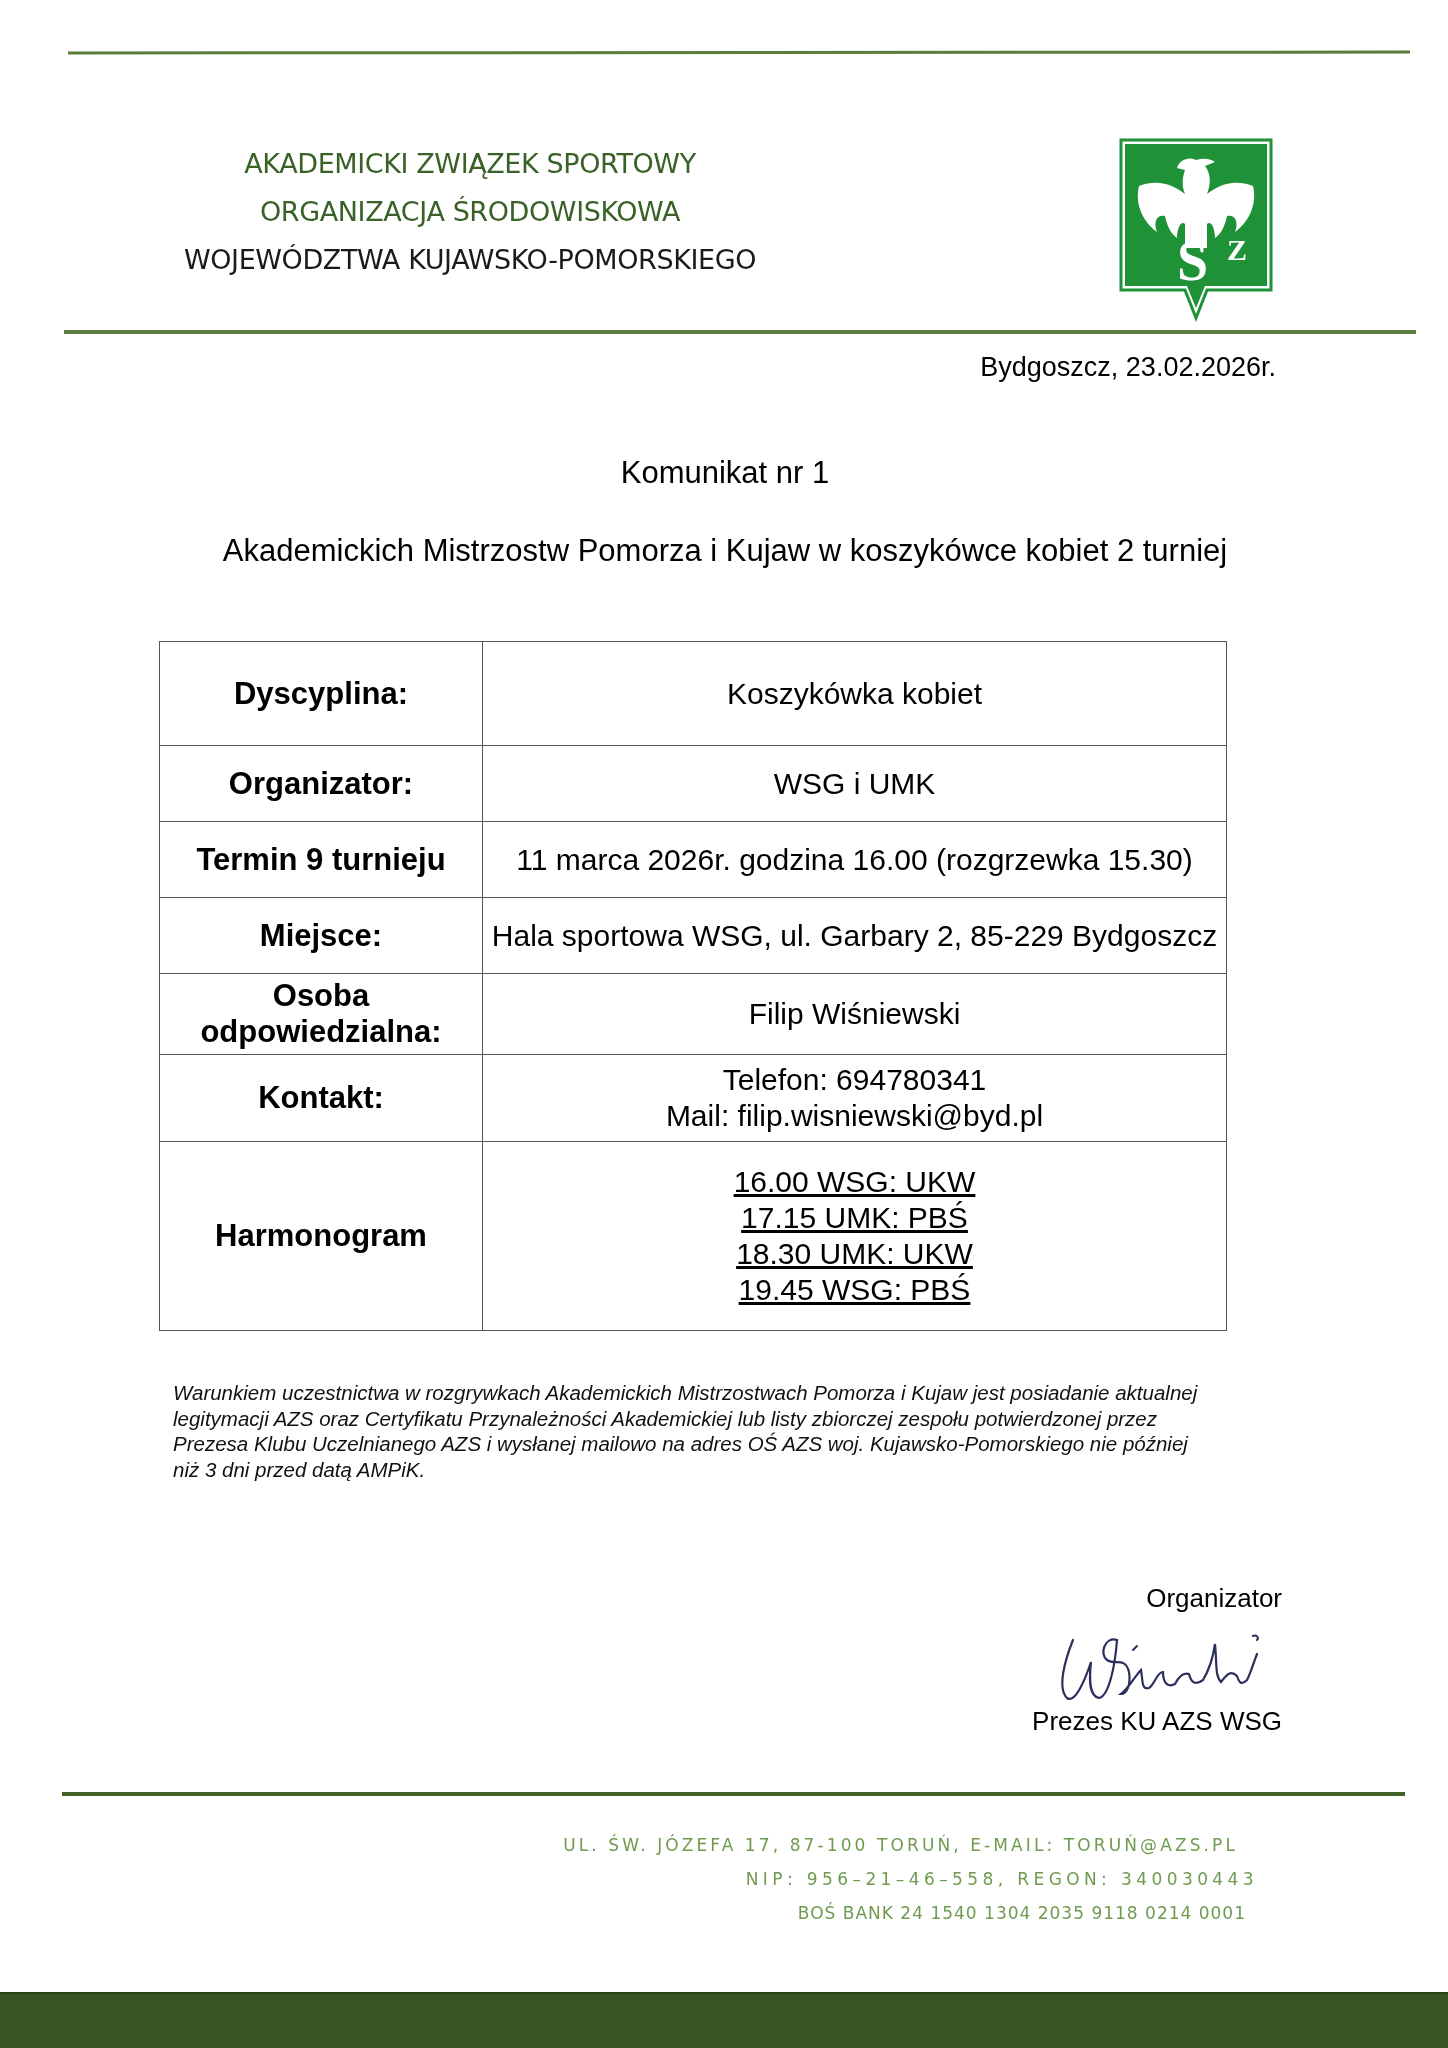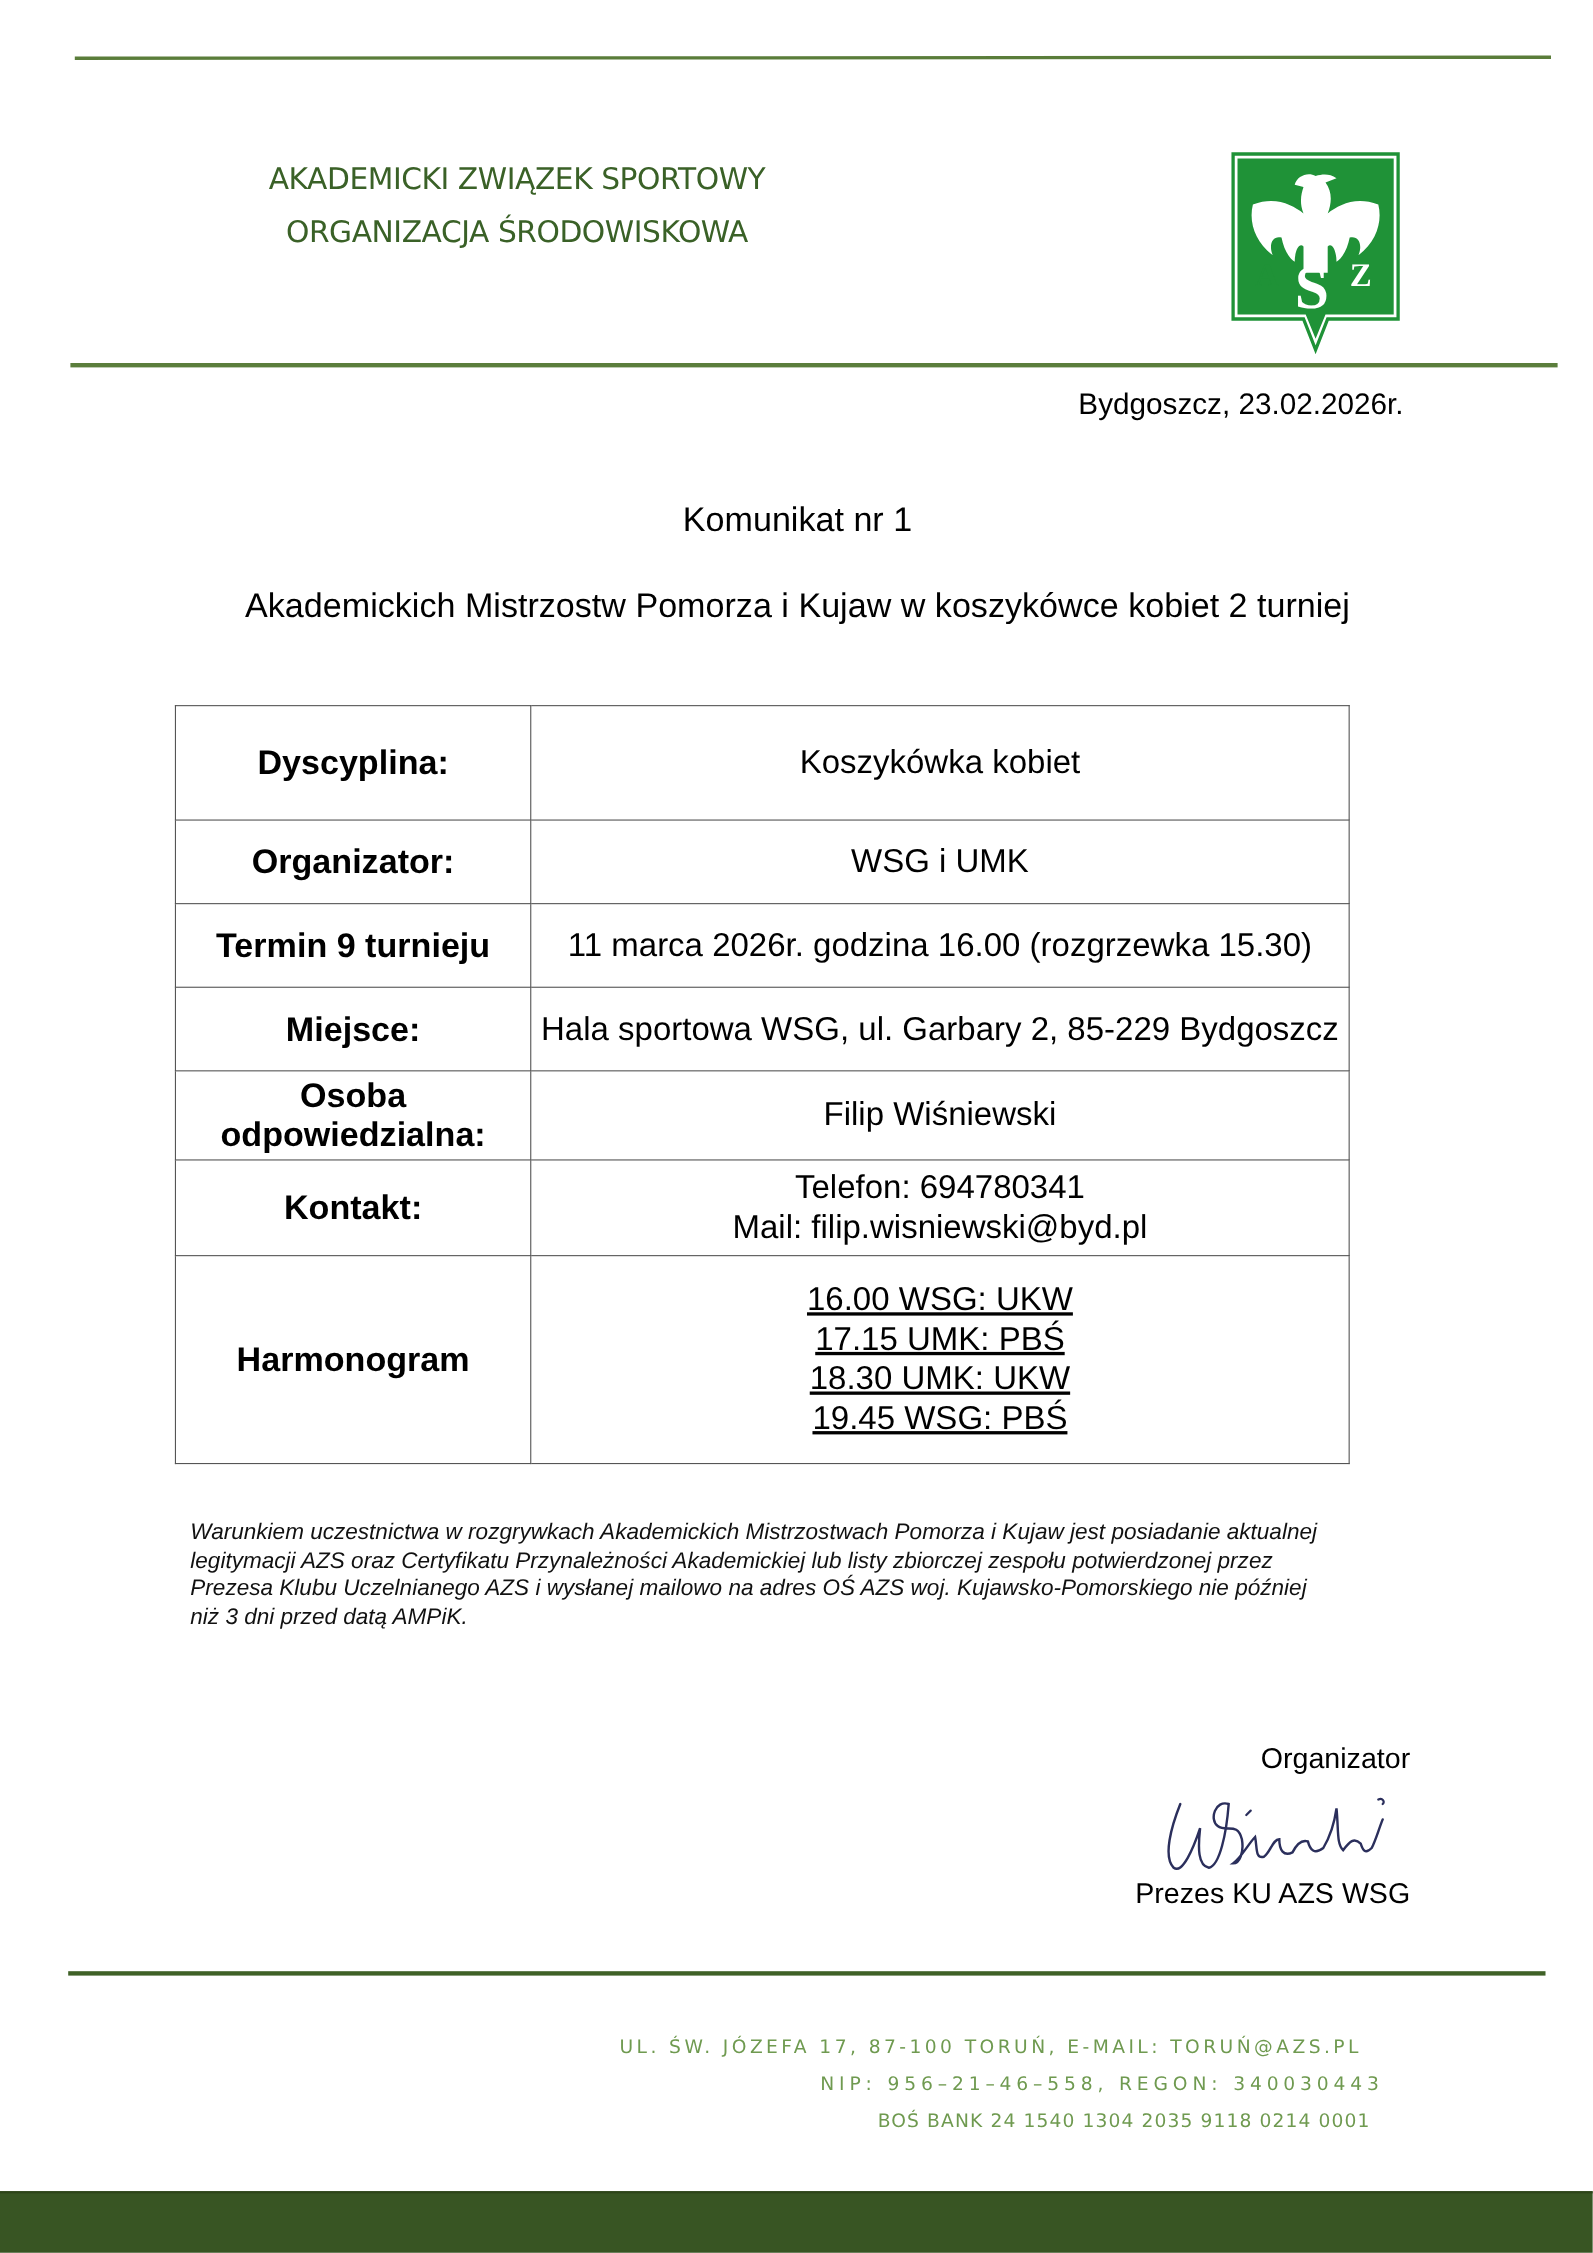--- a/index.html
+++ b/index.html
@@ -44,33 +44,34 @@
     #r-sched td { height: 188px; }
     #r-sched td.val { font-size: 27px; line-height: 34px; text-decoration: underline; }
 
     #conditions { position: absolute; left: 173px; top: 1380px; width: 1120px; font-style: italic; font-size: 20.5px; line-height: 25.5px; color: #111; }
 
     .sig-block { position: absolute; right: 166px; text-align: right; font-size: 26px; }
     #sig-role { top: 1583px; }
     #sig-title { top: 1706px; }
     #signature { position: absolute; left: 1045px; top: 1610px; width: 235px; height: 100px; }
 
-    .footer-line { position: absolute; right: 190px; color: #6f9a50; font-family: "DejaVu Sans", sans-serif; font-size: 17px; letter-spacing: 3.2px; white-space: nowrap; margin-top: 16px; }
+    .footer-line { position: absolute; right: 190px; color: #6f9a50; font-family: "DejaVu Sans", sans-serif; font-size: 17px; letter-spacing: 3.2px; white-space: nowrap; }
     #footer-address { top: 1835px; right: 210px; letter-spacing: 3.1px; }
     #footer-nip { top: 1869px; right: 190px; letter-spacing: 4.4px; }
     #footer-bank { top: 1903px; right: 202px; letter-spacing: 1px; }
   </style>
 </head>
 <body>
 
 <div class="hline" id="line-top"></div>
 
 <div class="org-lines">
   <div class="org-line green">AKADEMICKI ZWIĄZEK SPORTOWY</div>
   <div class="org-line green">ORGANIZACJA ŚRODOWISKOWA</div>
+  <div class="org-line black">WOJEWÓDZTWA KUJAWSKO-POMORSKIEGO</div>
 </div>
 
 <svg id="logo" viewBox="0 0 154 184">
   <path d="M2 2 H152 V152 H88 L77 180 L66 152 H2 Z" fill="#ffffff" stroke="#1f9237" stroke-width="3"></path>
   <path d="M6 6 H148 V148 H86 L77 170 L68 148 H6 Z" fill="#1f9237"></path>
 
   <path d="M77 22 C70 18 60 22 58 30 L66 32 C64 38 62 46 66 56 C56 48 40 40 20 48 C16 64 22 82 38 94 C34 84 38 76 46 78 C48 88 52 96 58 100 C58 90 62 82 66 86 L66 110 L88 110 L88 86 C92 82 96 90 96 100 C102 96 106 88 108 78 C116 76 120 84 116 94 C132 82 138 64 134 48 C114 40 98 48 88 56 C92 46 92 36 86 28 L96 24 C90 20 84 20 77 22 Z" fill="#ffffff"></path>
   <text x="22" y="122" font-family="Liberation Serif, serif" font-weight="bold" font-size="30" fill="#1f9237">A</text>
   <text x="58" y="142" font-family="Liberation Serif, serif" font-weight="bold" font-size="56" fill="#ffffff">S</text>
   <text x="108" y="122" font-family="Liberation Serif, serif" font-weight="bold" font-size="30" fill="#ffffff">Z</text>

